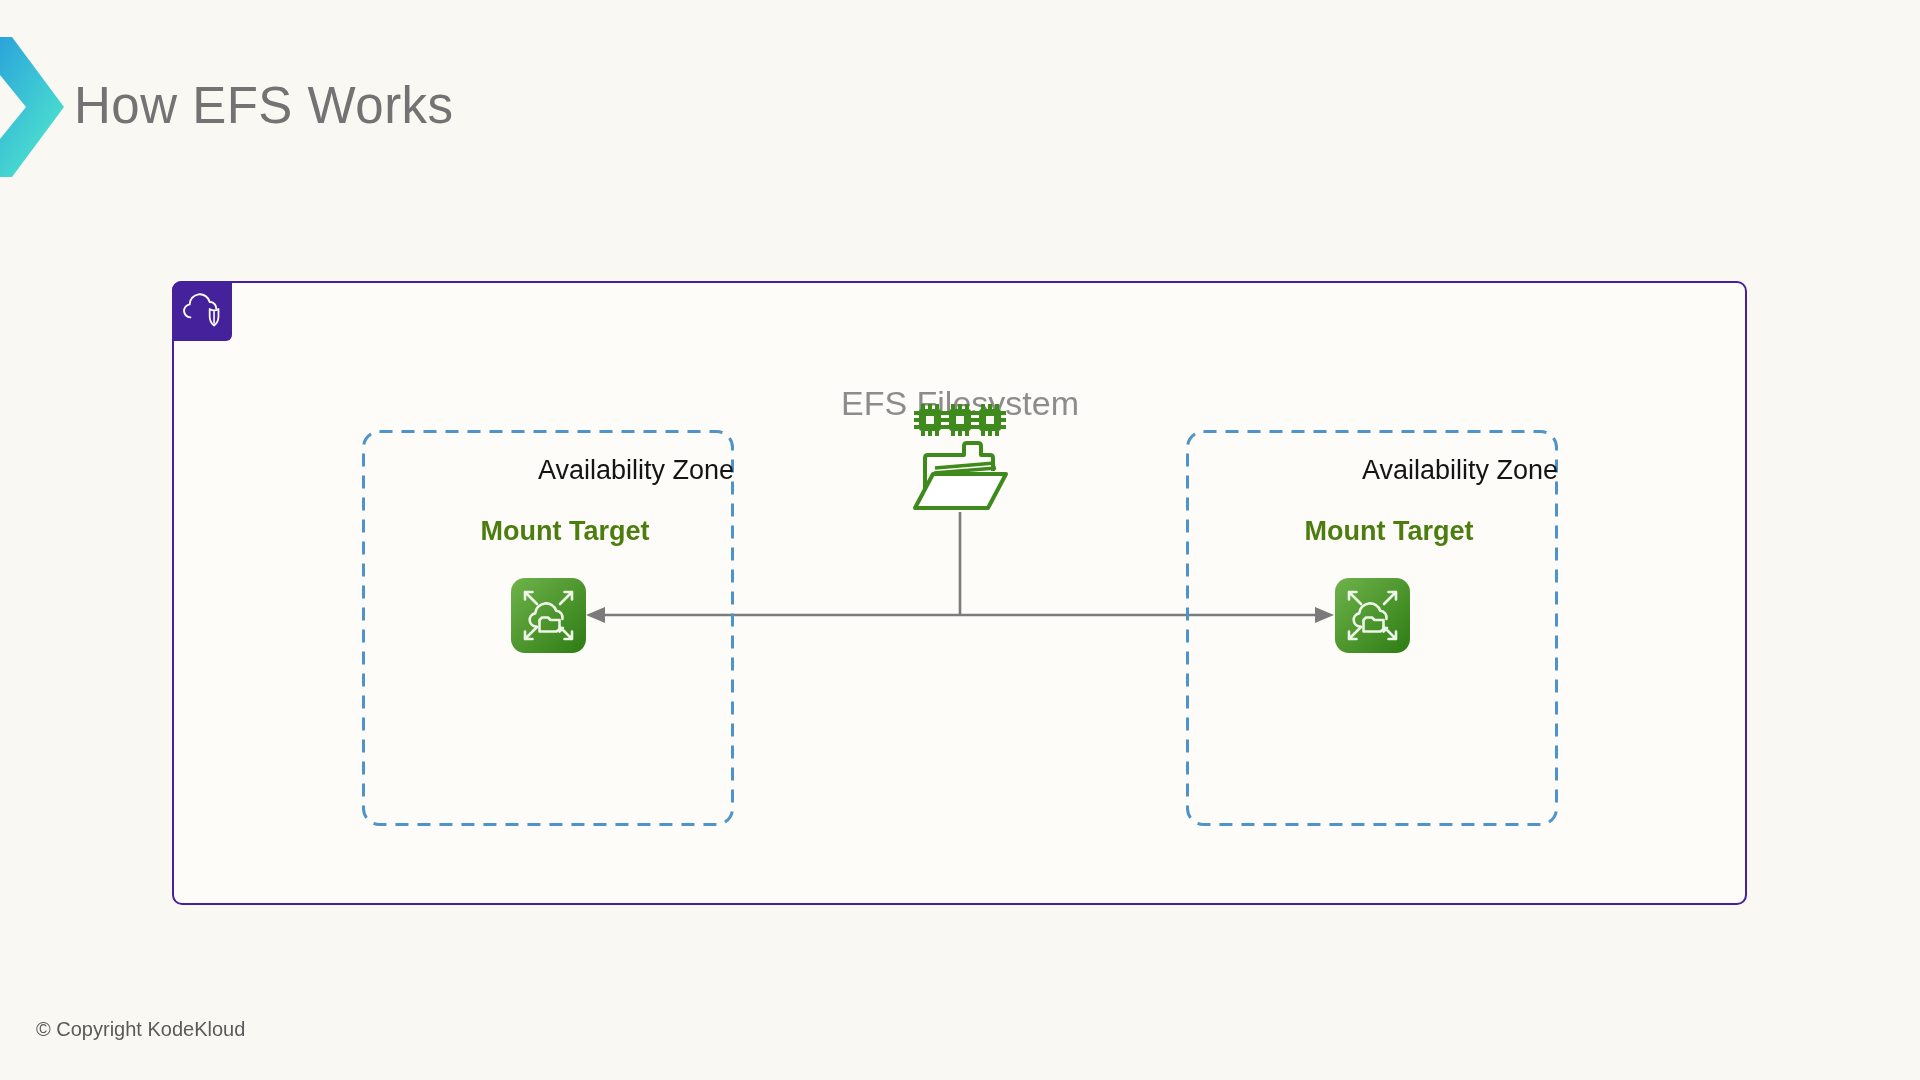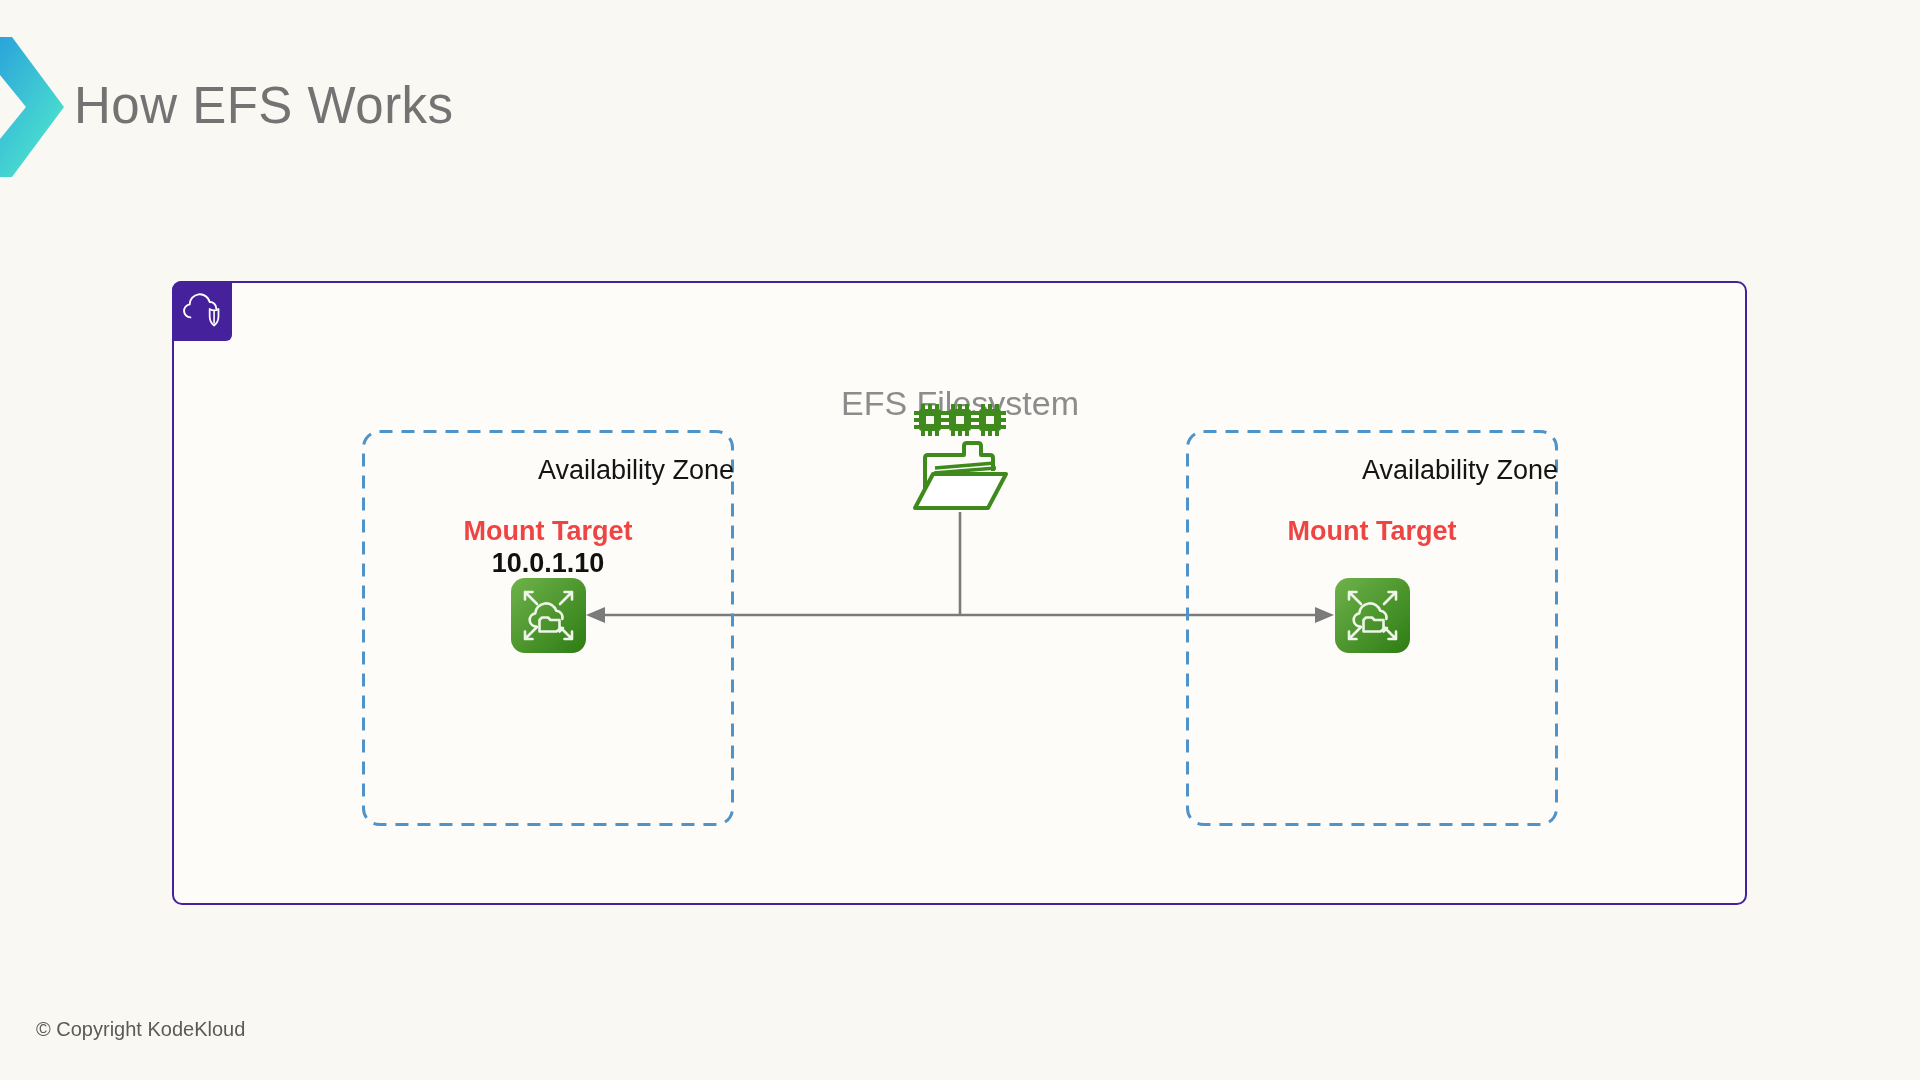--- a/index.html
+++ b/index.html
@@ -21,21 +21,21 @@
   
   .efs-label{left:760px;top:356px;width:400px;text-align:center;font-size:34px;color:#8c8c8c;margin-top:28px;}
   .efs-icon{left:905px;top:402px;width:110px;height:110px;}
 
   
   .az{top:430px;width:372px;height:396px;}
   .az-left{left:362px;}
   .az-right{left:1186px;}
   .az-border{left:0;top:0;width:100%;height:100%;}
   .az-label{left:0;top:25px;width:100%;text-align:right;font-size:27px;color:#141414;}
-  .mt-label{left:0;top:86px;width:100%;text-align:center;font-size:27px;font-weight:bold;color:#ef4444;}
+  .mt-label{left:17px;top:86px;width:100%;text-align:center;font-size:27px;font-weight:bold;color:#4d7c0f;}
   .mt-ip{left:0;top:118px;width:100%;text-align:center;font-size:27px;font-weight:bold;color:#111;}
   .mt-icon{left:50%;top:148px;width:75px;height:75px;margin-left:-37.5px;}
 
   
   .connectors{left:0;top:0;width:1920px;height:1080px;pointer-events:none;}
 
   
   .copyright{left:36px;top:1018px;font-size:20px;color:#5a5a5a;text-align:right;}
 </style>
 </head>
@@ -98,21 +98,20 @@
     <polygon points="586,615 605,607 605,623" fill="#7b7b7b"></polygon>
     <polygon points="1334,615 1315,607 1315,623" fill="#7b7b7b"></polygon>
   </svg>
 
   <div class="abs az az-left">
     <svg class="abs az-border" viewBox="0 0 372 396">
       <rect x="1.5" y="1.5" width="369" height="393" rx="16" fill="none" stroke="#4e93c9" stroke-width="3" stroke-dasharray="13 9"></rect>
     </svg>
     <div class="abs az-label">Availability Zone</div>
     <div class="abs mt-label">Mount Target</div>
-    <div class="abs mt-ip">10.0.1.10</div>
     <svg class="abs mt-icon" viewBox="0 0 75 75">
       <defs>
         <linearGradient id="mtgrad-a" x1="0" y1="0" x2="1" y2="1">
           <stop offset="0" stop-color="#6fb24a"></stop>
           <stop offset="1" stop-color="#2e7c14"></stop>
         </linearGradient>
       </defs>
       <rect x="0" y="0" width="75" height="75" rx="14" fill="url(#mtgrad-a)"></rect>
       <g stroke="#eef6e8" stroke-width="2.6" fill="none" stroke-linecap="round" stroke-linejoin="round">
         <path d="M26 26 L14 14 M14 21.5 L14 14 L21.5 14"></path>

